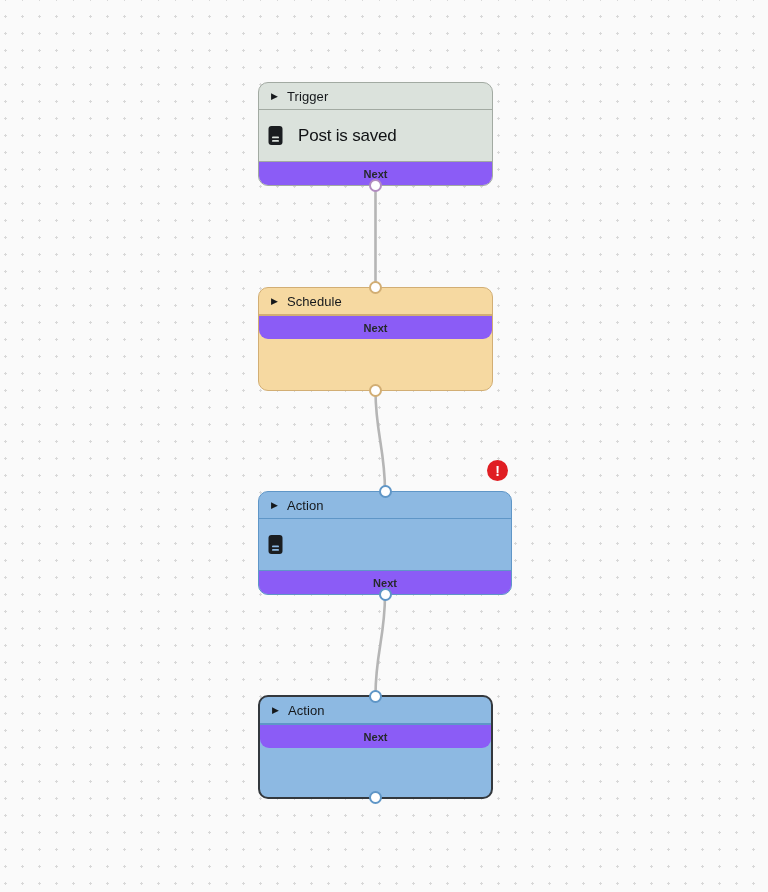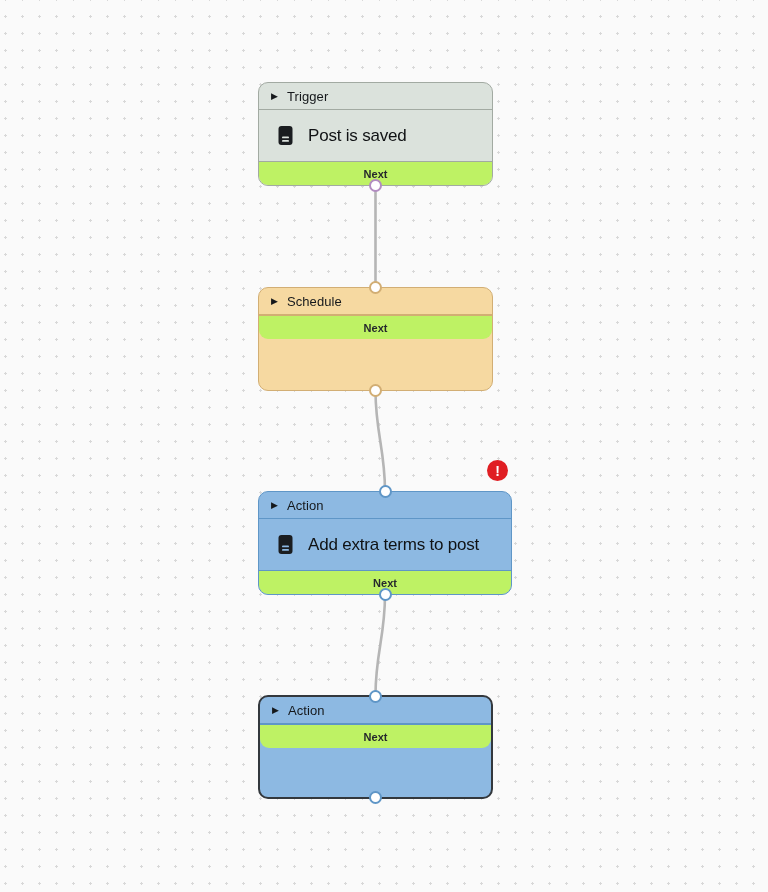--- a/index.html
+++ b/index.html
@@ -62,35 +62,35 @@
     font-weight: 500;
     color: #15181b;
     letter-spacing: 0.1px;
   }
 
   .node-body {
     flex: 1 1 auto;
     display: flex;
     align-items: center;
     gap: 13px;
-    padding: 0 14px 0 17px;
+    padding: 0 14px 0 7px;
   }
   .node-icon { display: inline-flex; flex: 0 0 auto; }
   .node-title {
     font-size: 17px;
     font-weight: 400;
     color: #101214;
     letter-spacing: -0.2px;
     white-space: nowrap;
   }
 
   .node-footer {
     flex: 0 0 24px;
     height: 24px;
-    background: #bef264;
+    background: #8b5cf6;
     border-top: 1px solid var(--divider, rgba(0,0,0,0.25));
     border-radius: 0 0 9px 9px;
     display: flex;
     align-items: center;
     justify-content: center;
     text-align: right;
   }
   .node-footer span {
     font-size: 11px;
     font-weight: 600;
@@ -180,21 +180,20 @@
       <span class="cat">Action</span>
     </div>
     <div class="node-body">
       <span class="node-icon">
         <svg width="19" height="21" viewBox="0 0 19 21">
           <rect x="2.5" y="1" width="14" height="19" rx="3" fill="#1a1d20"></rect>
           <rect x="6" y="11.5" width="7" height="1.8" rx="0.9" fill="#8db9e2"></rect>
           <rect x="6" y="15" width="7" height="1.8" rx="0.9" fill="#8db9e2"></rect>
         </svg>
       </span>
-      <span class="node-title">Add extra terms to post</span>
     </div>
     <div class="node-footer">
       <span>Next</span>
     </div>
     <span class="port port-top"></span>
     <span class="port port-bottom"></span>
   </div>
 
   <div class="node selected" style="left: 258px; top: 695px; width: 235px; --bg: #8db9e2; --divider: #5f96c7; --port: #5f96c7; --border: #33383d;">
     <div class="node-header">

